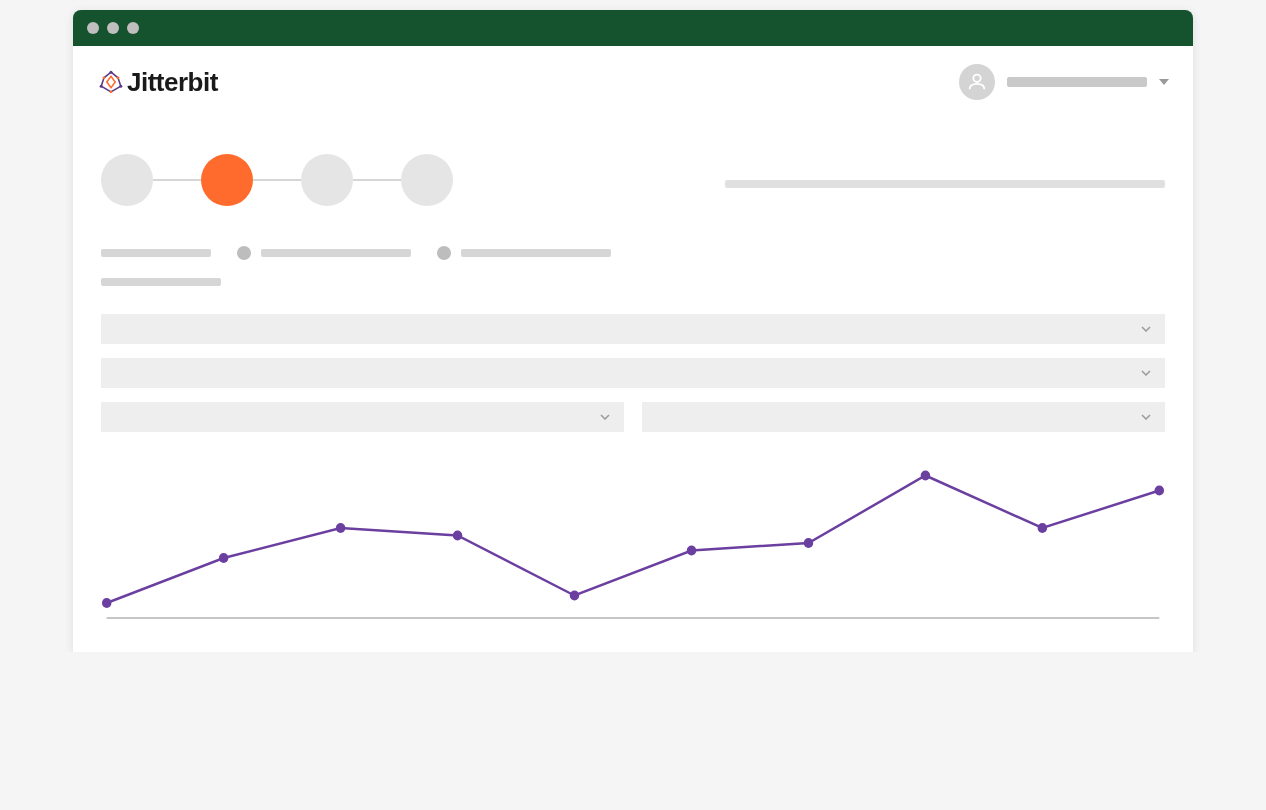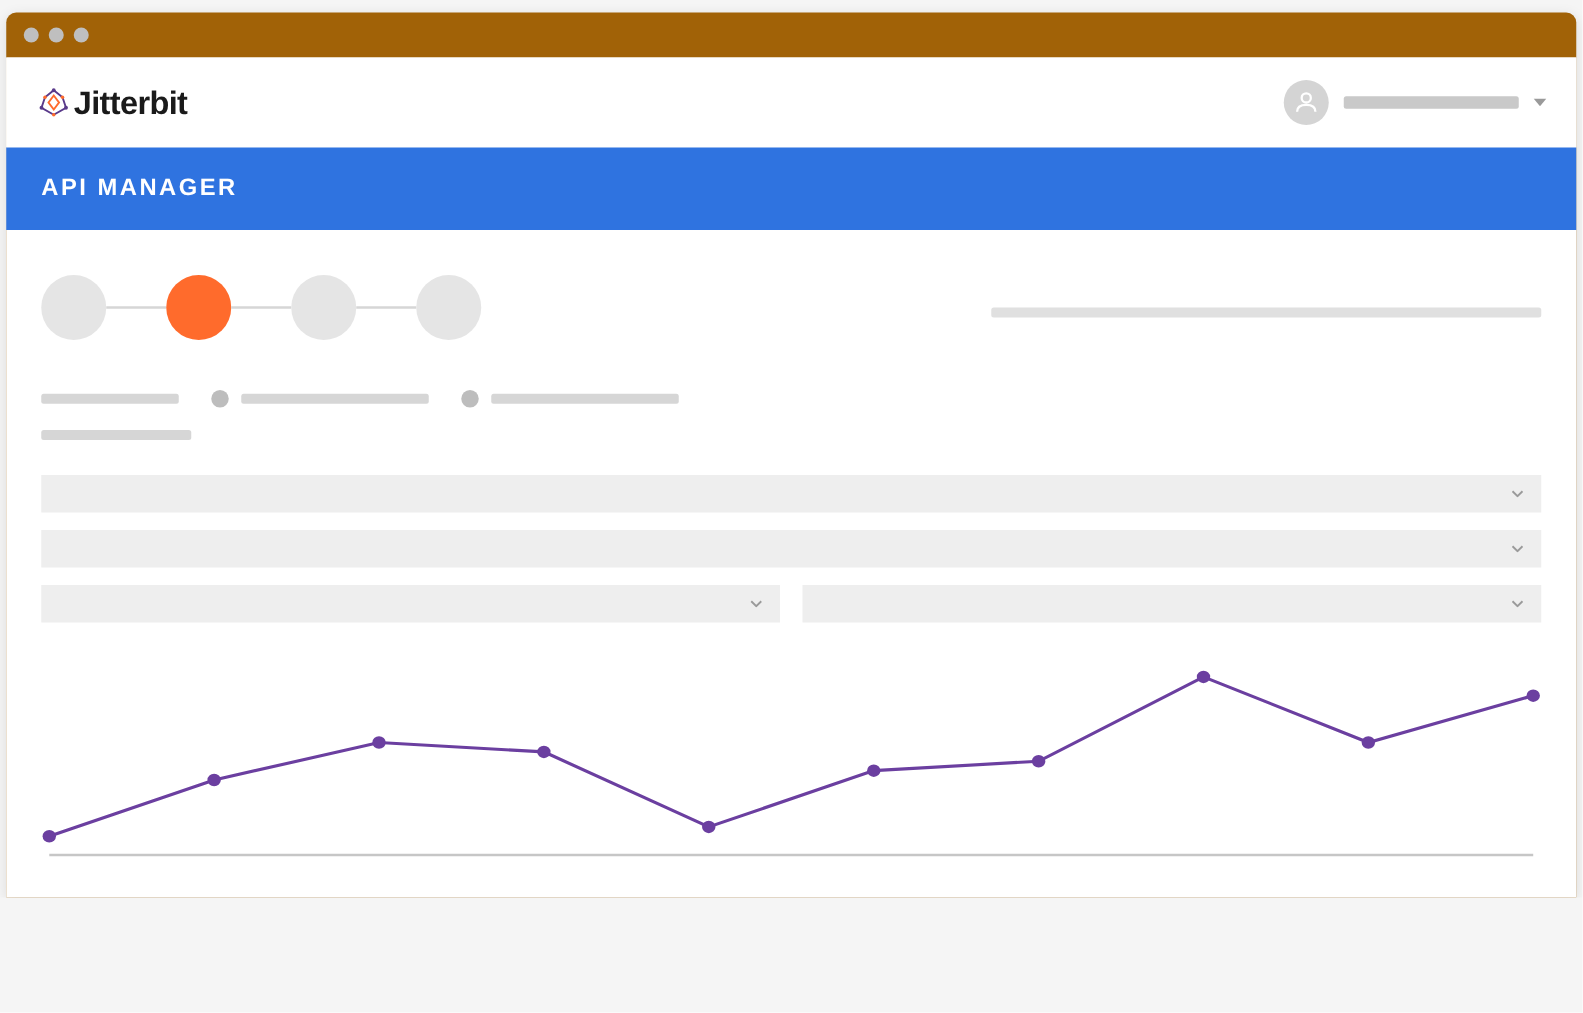--- a/index.html
+++ b/index.html
@@ -2,23 +2,23 @@
 <html><head>
   <meta charset="utf-8">
   <style>
     * { margin: 0; padding: 0; box-sizing: border-box; }
     body {
       font-family: -apple-system, BlinkMacSystemFont, "Segoe UI", Arial, sans-serif;
       background: #f5f5f5;
       padding: 0;
     }
     .browser-frame {
-      background: #a16207;
+      background: #14532d;
       border-radius: 8px 8px 0 0;
-      width: 1256px;
+      width: 1120px;
       margin: 10px auto 0;
       box-shadow: 0 2px 10px rgba(0,0,0,0.1);
     }
     .browser-titlebar {
       height: 36px;
       display: flex;
       align-items: center;
       padding: 0 14px;
       gap: 8px;
     }
@@ -235,23 +235,20 @@
           <svg width="22" height="22" viewBox="0 0 24 24">
             <circle cx="12" cy="8" r="4" fill="none" stroke="#fff" stroke-width="2"></circle>
             <path d="M4 20 Q4 14 12 14 Q20 14 20 20" fill="none" stroke="#fff" stroke-width="2"></path>
           </svg>
         </div>
         <div class="user-name-placeholder"></div>
         <div class="caret-down"></div>
       </div>
     </div>
 
-    <div class="page-title-bar">
-      <div class="page-title-text">API MANAGER</div>
-    </div>
 
     <div class="content">
 
       <div class="top-row">
         <div class="stepper">
           <div class="step-circle"></div>
           <div class="step-line"></div>
           <div class="step-circle active"></div>
           <div class="step-line"></div>
           <div class="step-circle"></div>

